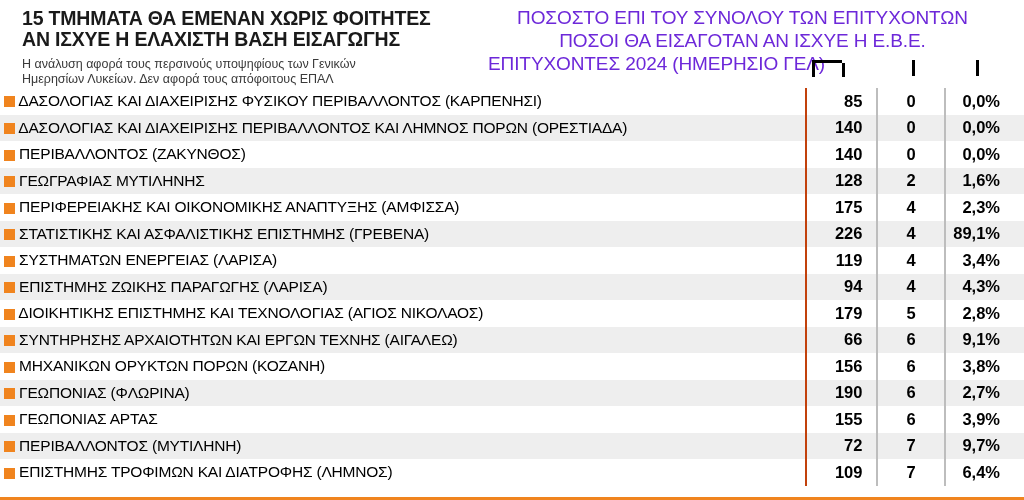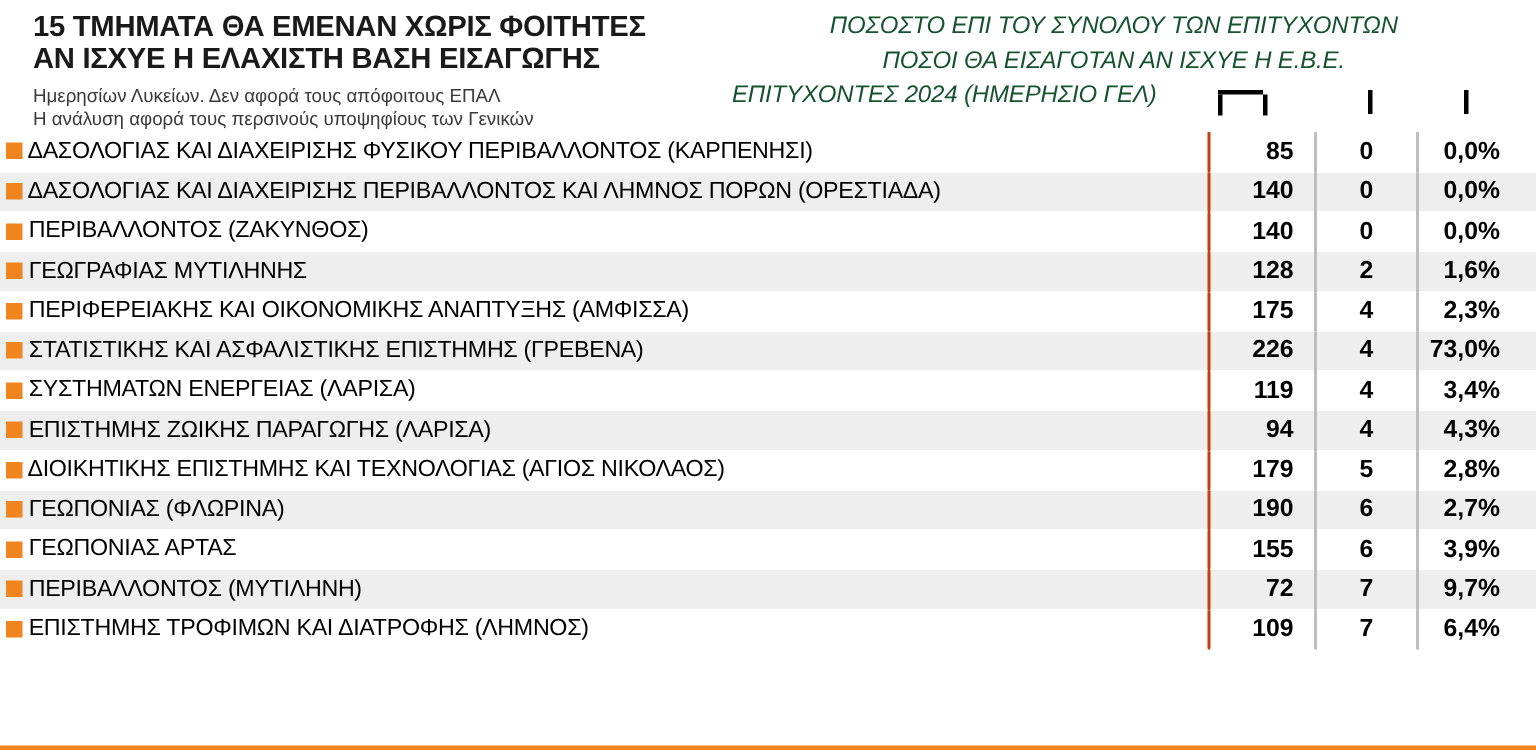--- a/index.html
+++ b/index.html
@@ -48,25 +48,24 @@
   }
 
   .head-right {
     position: absolute;
     left: 470px;
     top: 6px;
     width: 545px;
     text-align: center;
   }
   .head-right .hr-line {
-    font-size: 16px;
+    font-size: 19px;
     line-height: 23px;
-    color: #14532d;
+    color: #6d28d9;
     letter-spacing: -0.1px;
-    font-style: italic;
   }
   .head-right .hr-line.third {
     text-align: left;
     padding-left: 18px;
   }
 
   
   .brackets {
     position: absolute;
     top: 60px;
@@ -166,22 +165,22 @@
 </head>
 <body>
 
 <div class="sheet">
 
   <div class="header">
     <div class="title-block">
       <div class="title-line">15 ΤΜΗΜΑΤΑ ΘΑ ΕΜΕΝΑΝ ΧΩΡΙΣ ΦΟΙΤΗΤΕΣ</div>
       <div class="title-line">ΑΝ ΙΣΧΥΕ Η ΕΛΑΧΙΣΤΗ ΒΑΣΗ ΕΙΣΑΓΩΓΗΣ</div>
       <div class="subtitle">
+        <div>Η ανάλυση αφορά τους περσινούς υποψηφίους των Γενικών</div>
         <div>Ημερησίων Λυκείων. Δεν αφορά τους απόφοιτους ΕΠΑΛ</div>
-        <div>Η ανάλυση αφορά τους περσινούς υποψηφίους των Γενικών</div>
       </div>
     </div>
 
     <div class="head-right">
       <div class="hr-line">ΠΟΣΟΣΤΟ ΕΠΙ ΤΟΥ ΣΥΝΟΛΟΥ ΤΩΝ ΕΠΙΤΥΧΟΝΤΩΝ</div>
       <div class="hr-line">ΠΟΣΟΙ ΘΑ ΕΙΣΑΓΟΤΑΝ ΑΝ ΙΣΧΥΕ Η Ε.Β.Ε.</div>
       <div class="hr-line third">ΕΠΙΤΥΧΟΝΤΕΣ 2024 (ΗΜΕΡΗΣΙΟ ΓΕΛ)</div>
     </div>
 
     <div class="brackets">
@@ -244,21 +243,21 @@
         <td class="num2">4</td>
         <td class="pct">2,3%</td>
       </tr>
       <tr class="even">
         <td class="dept">
           <span class="sq"></span>
           <span>ΣΤΑΤΙΣΤΙΚΗΣ ΚΑΙ ΑΣΦΑΛΙΣΤΙΚΗΣ ΕΠΙΣΤΗΜΗΣ (ΓΡΕΒΕΝΑ)</span>
         </td>
         <td class="num">226</td>
         <td class="num2">4</td>
-        <td class="pct">73,0%</td>
+        <td class="pct">89,1%</td>
       </tr>
       <tr class="odd">
         <td class="dept">
           <span class="sq"></span>
           <span>ΣΥΣΤΗΜΑΤΩΝ ΕΝΕΡΓΕΙΑΣ (ΛΑΡΙΣΑ)</span>
         </td>
         <td class="num">119</td>
         <td class="num2">4</td>
         <td class="pct">3,4%</td>
       </tr>
@@ -276,20 +275,38 @@
           <span class="sq"></span>
           <span>ΔΙΟΙΚΗΤΙΚΗΣ ΕΠΙΣΤΗΜΗΣ ΚΑΙ ΤΕΧΝΟΛΟΓΙΑΣ (ΑΓΙΟΣ ΝΙΚΟΛΑΟΣ)</span>
         </td>
         <td class="num">179</td>
         <td class="num2">5</td>
         <td class="pct">2,8%</td>
       </tr>
       <tr class="even">
         <td class="dept">
           <span class="sq"></span>
+          <span>ΣΥΝΤΗΡΗΣΗΣ ΑΡΧΑΙΟΤΗΤΩΝ ΚΑΙ ΕΡΓΩΝ ΤΕΧΝΗΣ (ΑΙΓΑΛΕΩ)</span>
+        </td>
+        <td class="num">66</td>
+        <td class="num2">6</td>
+        <td class="pct">9,1%</td>
+      </tr>
+      <tr class="odd">
+        <td class="dept">
+          <span class="sq"></span>
+          <span>ΜΗΧΑΝΙΚΩΝ ΟΡΥΚΤΩΝ ΠΟΡΩΝ (ΚΟΖΑΝΗ)</span>
+        </td>
+        <td class="num">156</td>
+        <td class="num2">6</td>
+        <td class="pct">3,8%</td>
+      </tr>
+      <tr class="even">
+        <td class="dept">
+          <span class="sq"></span>
           <span>ΓΕΩΠΟΝΙΑΣ (ΦΛΩΡΙΝΑ)</span>
         </td>
         <td class="num">190</td>
         <td class="num2">6</td>
         <td class="pct">2,7%</td>
       </tr>
       <tr class="odd">
         <td class="dept">
           <span class="sq"></span>
           <span>ΓΕΩΠΟΝΙΑΣ ΑΡΤΑΣ</span>

